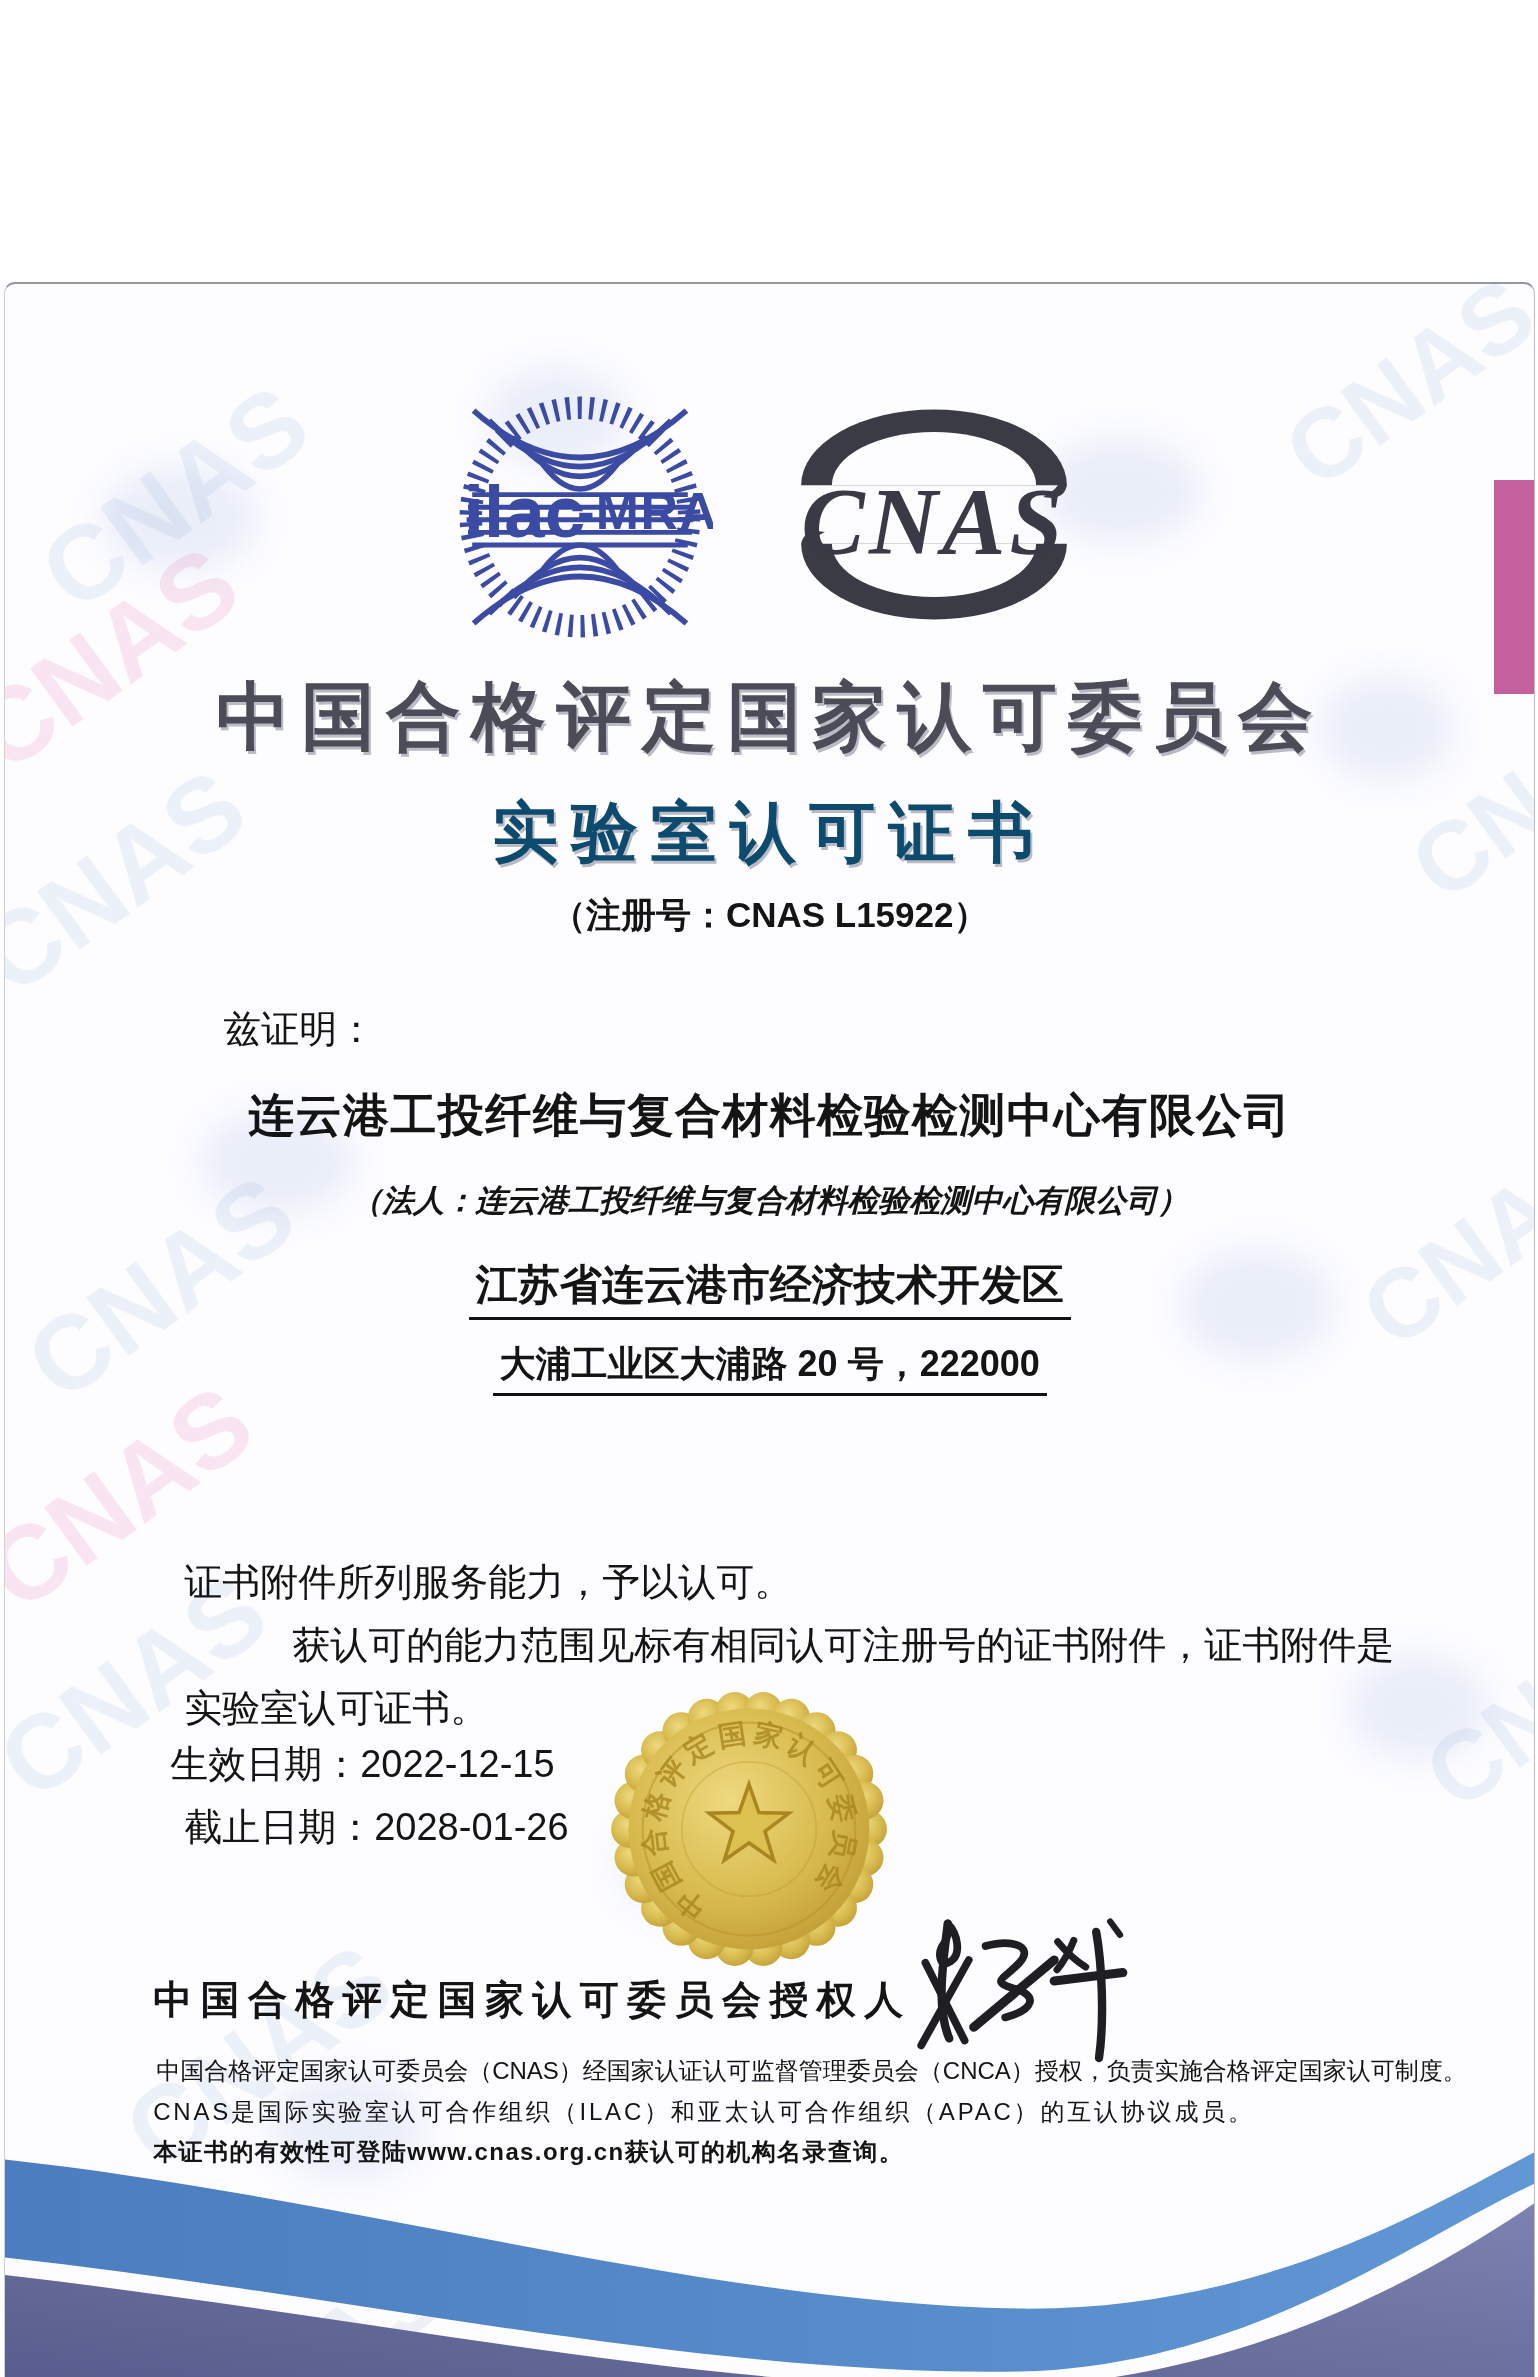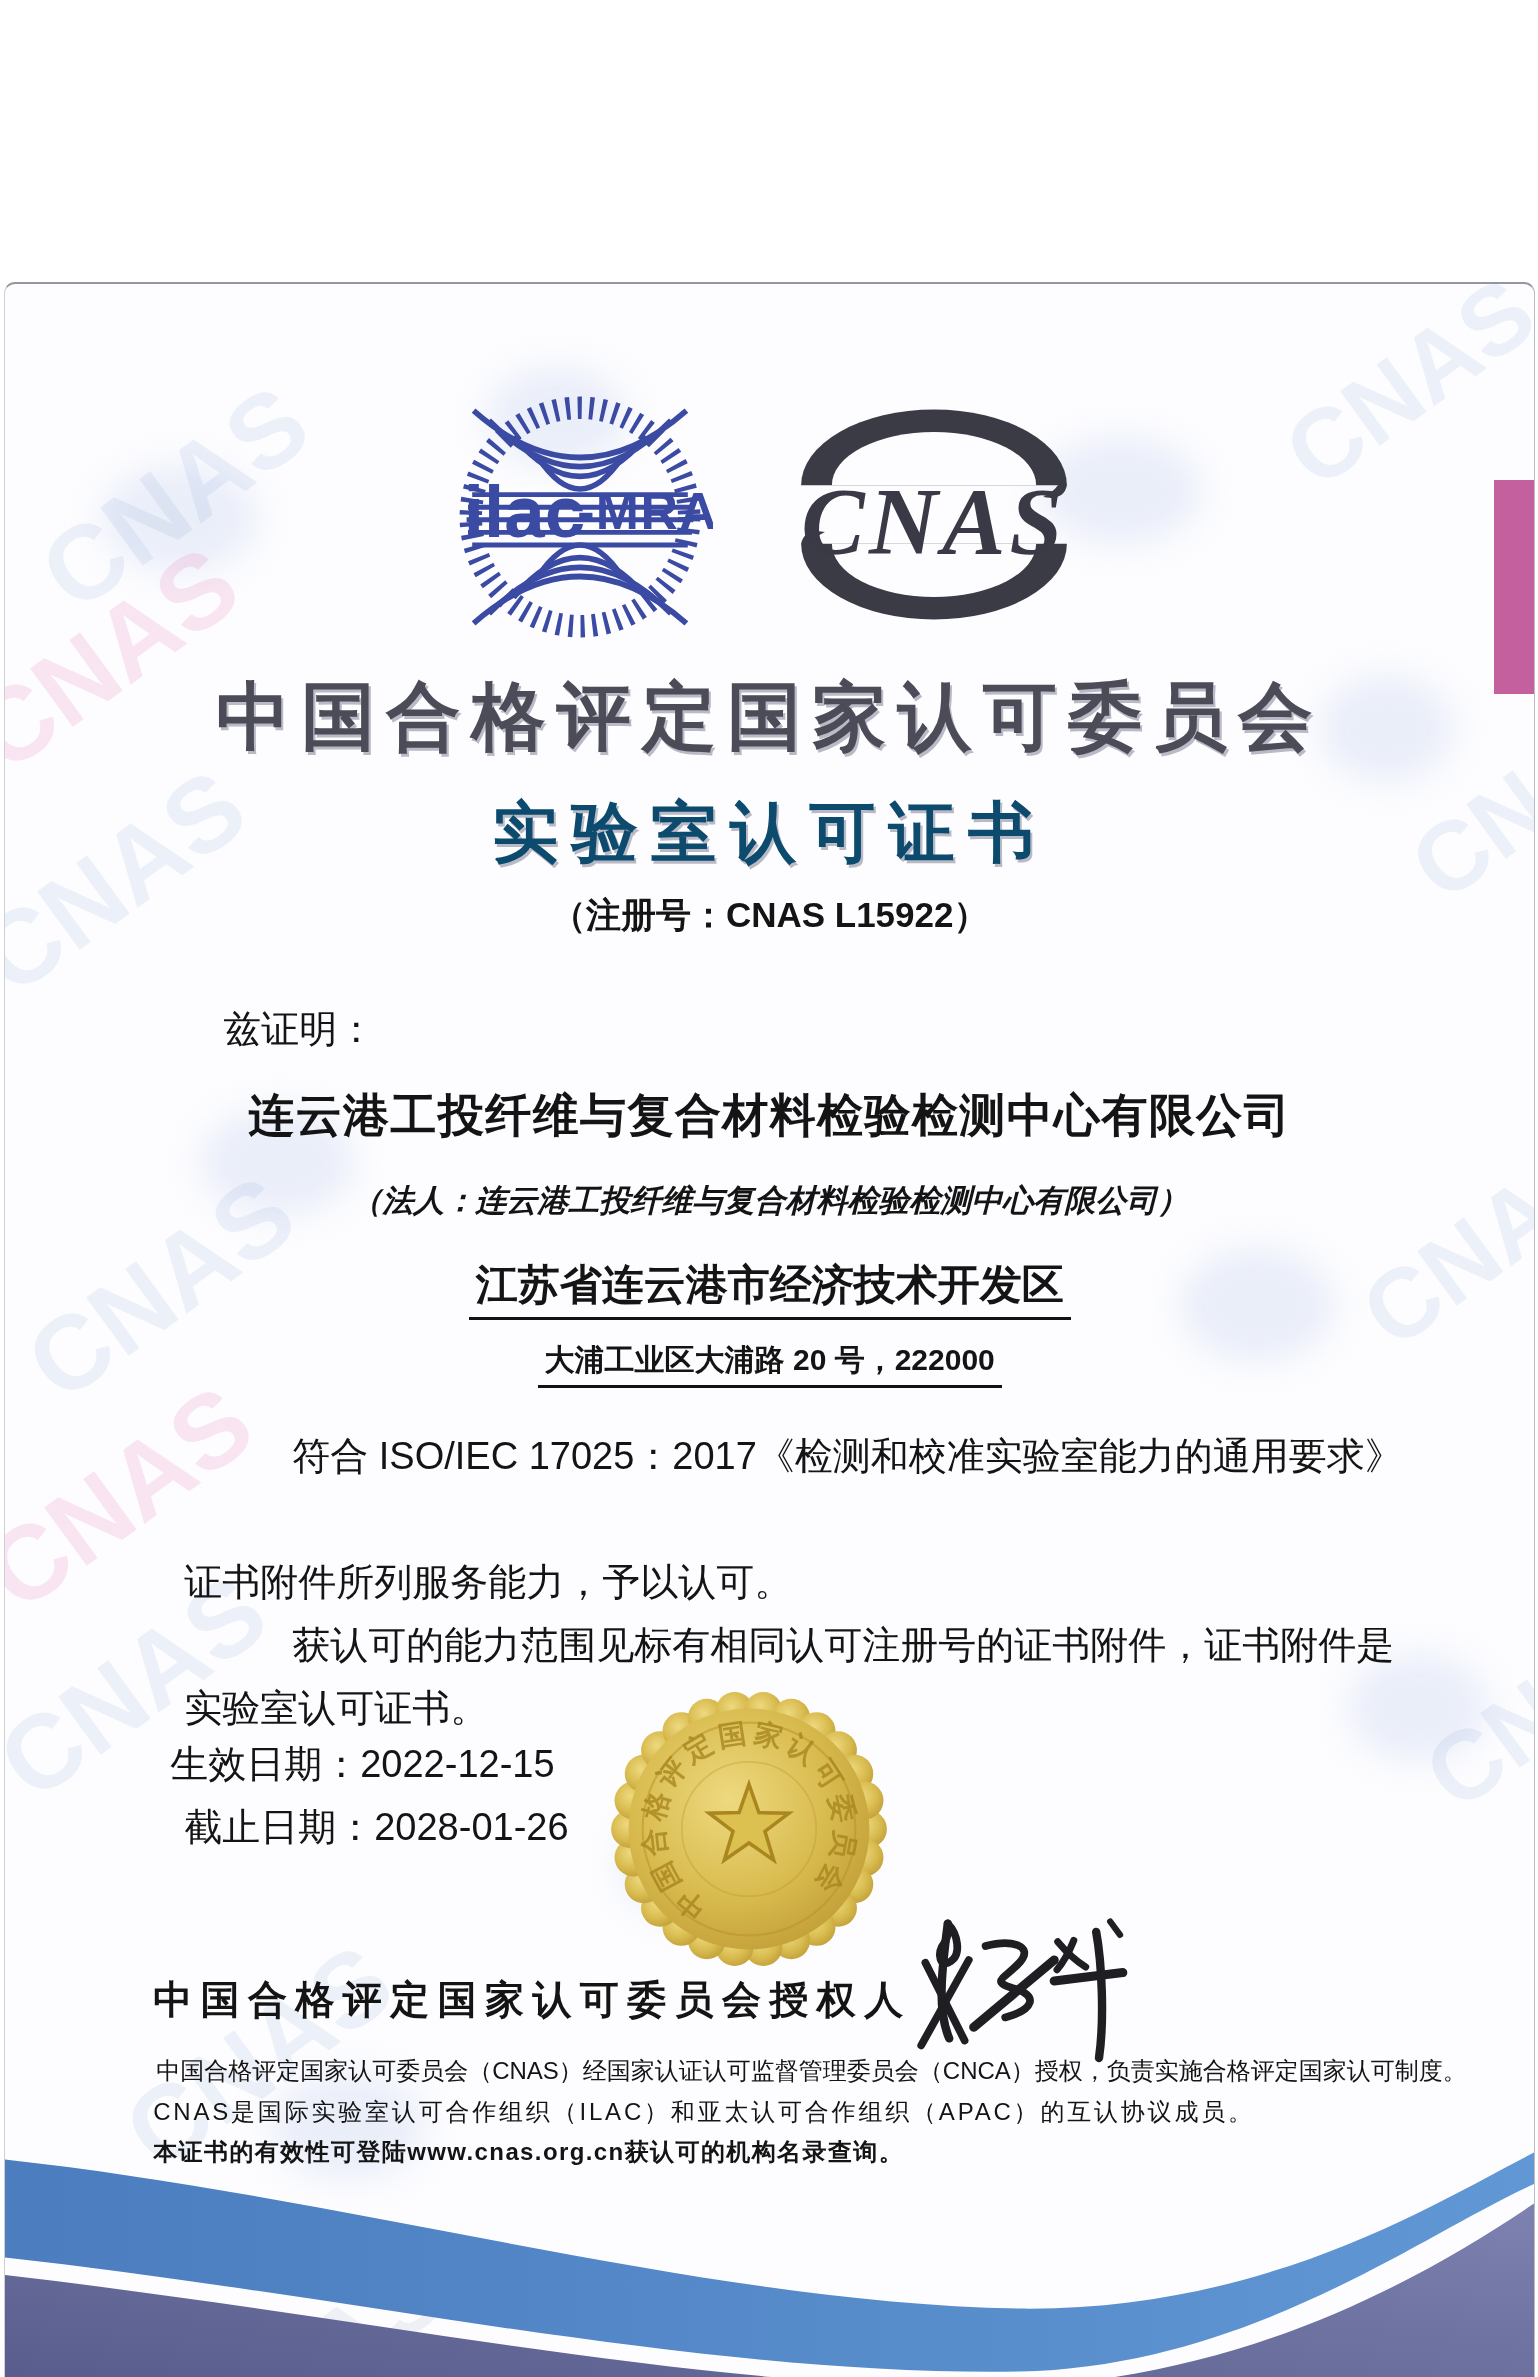--- a/index.html
+++ b/index.html
@@ -102,23 +102,22 @@
   </svg>
 
   <div class="abs center cjk-title" style="top:384px;font-size:74px;letter-spacing:11.2px;">中国合格评定国家认可委员会</div>
   <div class="abs center cjk-title" style="top:504px;font-size:66px;letter-spacing:13.3px;color:#0c4a6e;">实验室认可证书</div>
   <div class="abs center blk" style="top:608px;font-size:35px;font-weight:700;">（注册号：CNAS L15922）</div>
 
   <div class="abs blk" style="left:218px;top:720px;font-size:38px;">兹证明：</div>
   <div class="abs center blk" style="top:801px;font-size:46px;font-weight:700;letter-spacing:1.4px;">连云港工投纤维与复合材料检验检测中心有限公司</div>
   <div class="abs center blk" style="top:896px;font-size:31px;font-weight:700;font-style:italic;">（法人：连云港工投纤维与复合材料检验检测中心有限公司）</div>
   <div class="abs center" style="top:973px;font-size:42px;font-weight:700;"><span class="underline blk">江苏省连云港市经济技术开发区</span></div>
-  <div class="abs center" style="top:1056px;font-size:30px;font-weight:700;"><span class="underline blk">大浦工业区大浦路 20 号，222000</span></div>
-
-  <div class="abs blk" style="left:287px;top:1147px;font-size:38px;">符合 ISO/IEC 17025：2017《检测和校准实验室能力的通用要求》</div>
+  <div class="abs center" style="top:1056px;font-size:36px;font-weight:700;"><span class="underline blk">大浦工业区大浦路 20 号，222000</span></div>
+
   <div class="abs blk" style="left:179px;top:1273px;font-size:38px;">证书附件所列服务能力，予以认可。</div>
   <div class="abs blk" style="left:287px;top:1336px;font-size:38px;">获认可的能力范围见标有相同认可注册号的证书附件，证书附件是</div>
   <div class="abs blk" style="left:179px;top:1399px;font-size:38px;">实验室认可证书。</div>
   <div class="abs blk" style="left:165px;top:1455px;font-size:38px;">生效日期：2022-12-15</div>
   <div class="abs blk" style="left:179px;top:1518px;font-size:38px;">截止日期：2028-01-26</div>
 
   <svg class="abs" style="left:597px;top:1398px;" width="294" height="294" viewBox="0 0 420 420">
     <defs>
       <radialGradient id="gold" cx="42%" cy="38%" r="72%">
         <stop offset="0%" stop-color="#eed97f"></stop>

